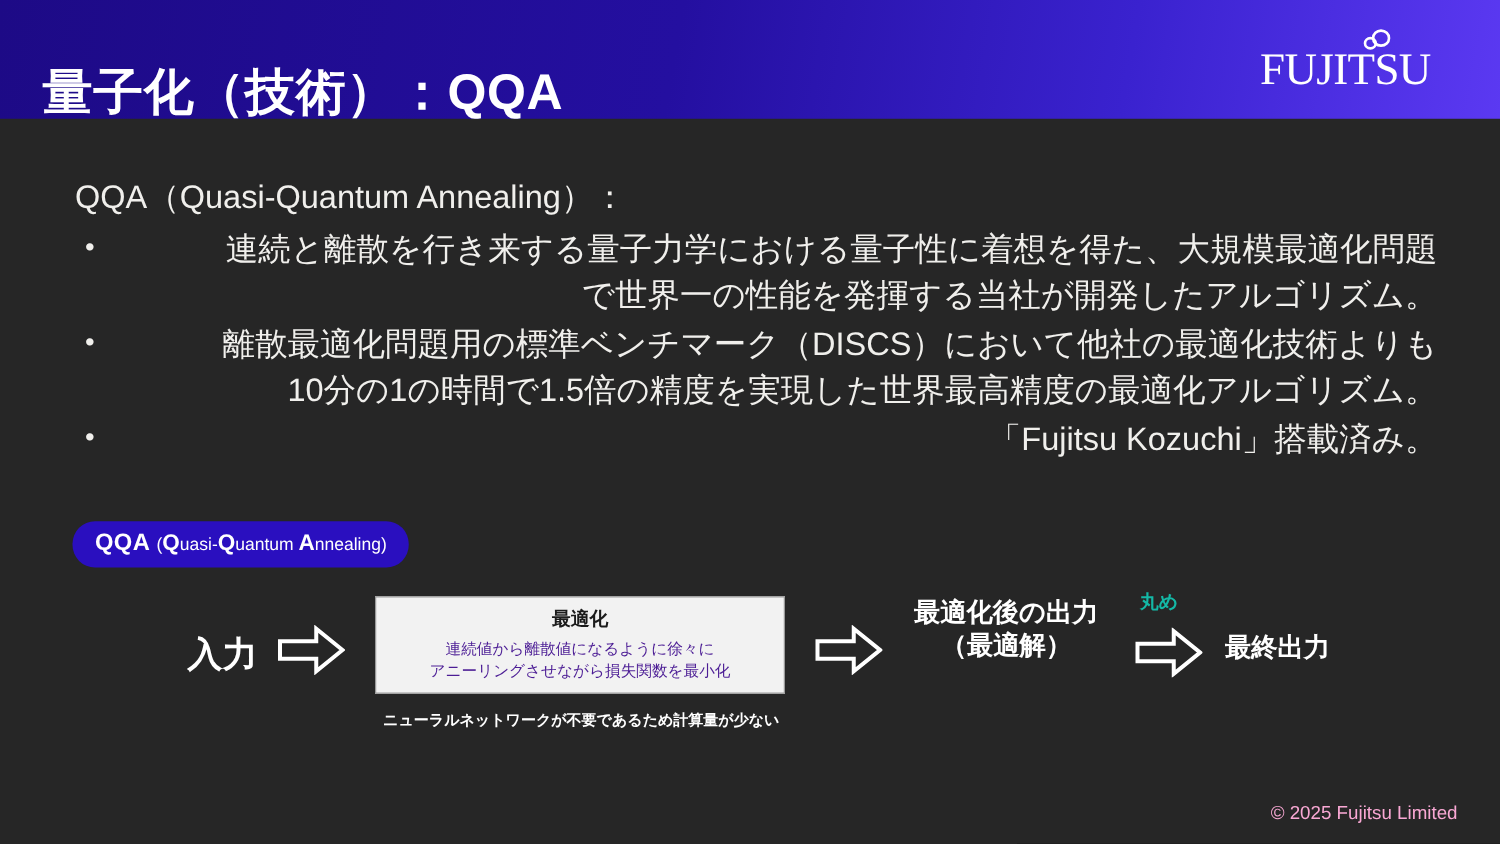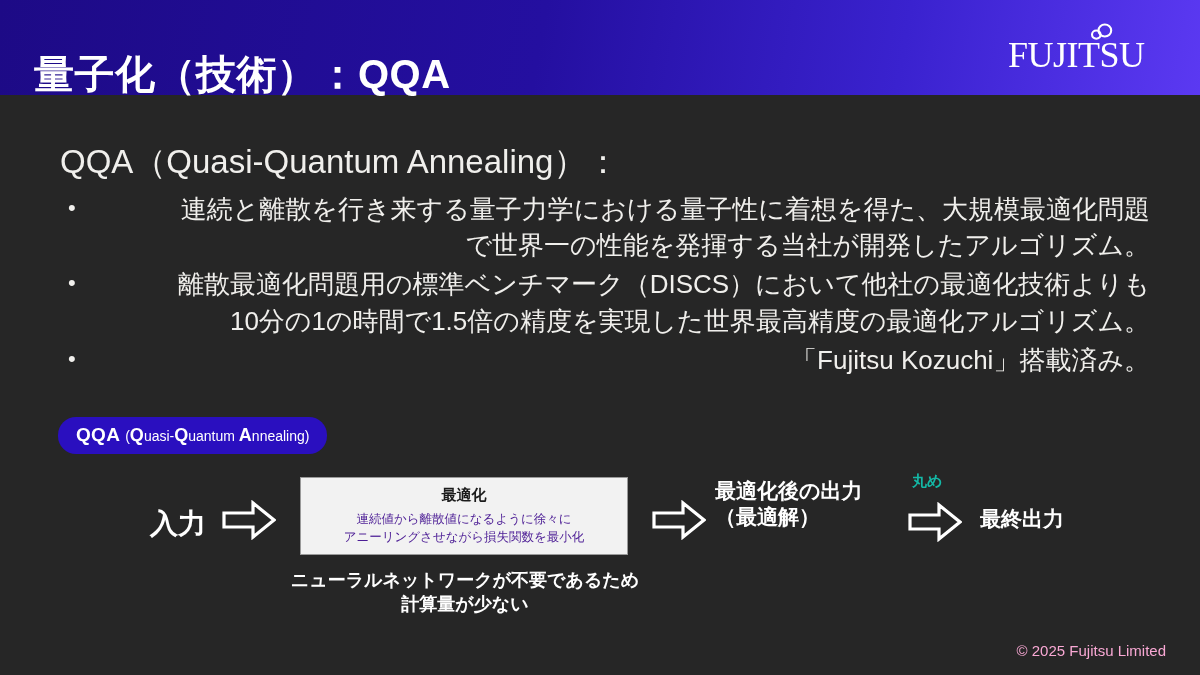--- a/index.html
+++ b/index.html
@@ -57,21 +57,21 @@
 
   
   .body-text {
     position: absolute;
     left: 60px;
     top: 140px;
     width: 1090px;
     color: #f0efec;
   }
   .lead {
-    font-size: 33px;
+    font-size: 26px;
     line-height: 1.35;
     margin: 0 0 6px 0;
     font-weight: normal;
   }
   .bullets { list-style: none; margin: 0; padding: 0; text-align: right; }
   .bullet {
     position: relative;
     padding-left: 40px;
     font-size: 26px;
     line-height: 1.42;
@@ -119,20 +119,21 @@
     position: absolute;
     left: 140px;
     top: 470px;
     width: 950px;
     height: 110px;
   }
   .flow-label {
     position: absolute;
     color: #ffffff;
     font-weight: bold;
+    text-align: center;
     line-height: 1.25;
   }
   #flow-input  { left: 10px;  top: 36px; font-size: 28px; }
   #flow-optout { left: 575px; top: 8px;  font-size: 21px; width: 180px; }
   #flow-final  { left: 840px; top: 36px; font-size: 21px; }
 
   .arrow {
     position: absolute;
     width: 54px;
     height: 40px;
@@ -175,21 +176,21 @@
     line-height: 1.45;
   }
 
   .flow-note {
     position: absolute;
     left: 150px;
     top: 98px;
     width: 350px;
     text-align: center;
     color: #ffffff;
-    font-size: 18px;
+    font-size: 12px;
     font-weight: bold;
   }
 
   
   .footer {
     position: absolute;
     right: 34px;
     bottom: 16px;
     color: #f9a8d4;
     font-size: 15px;

